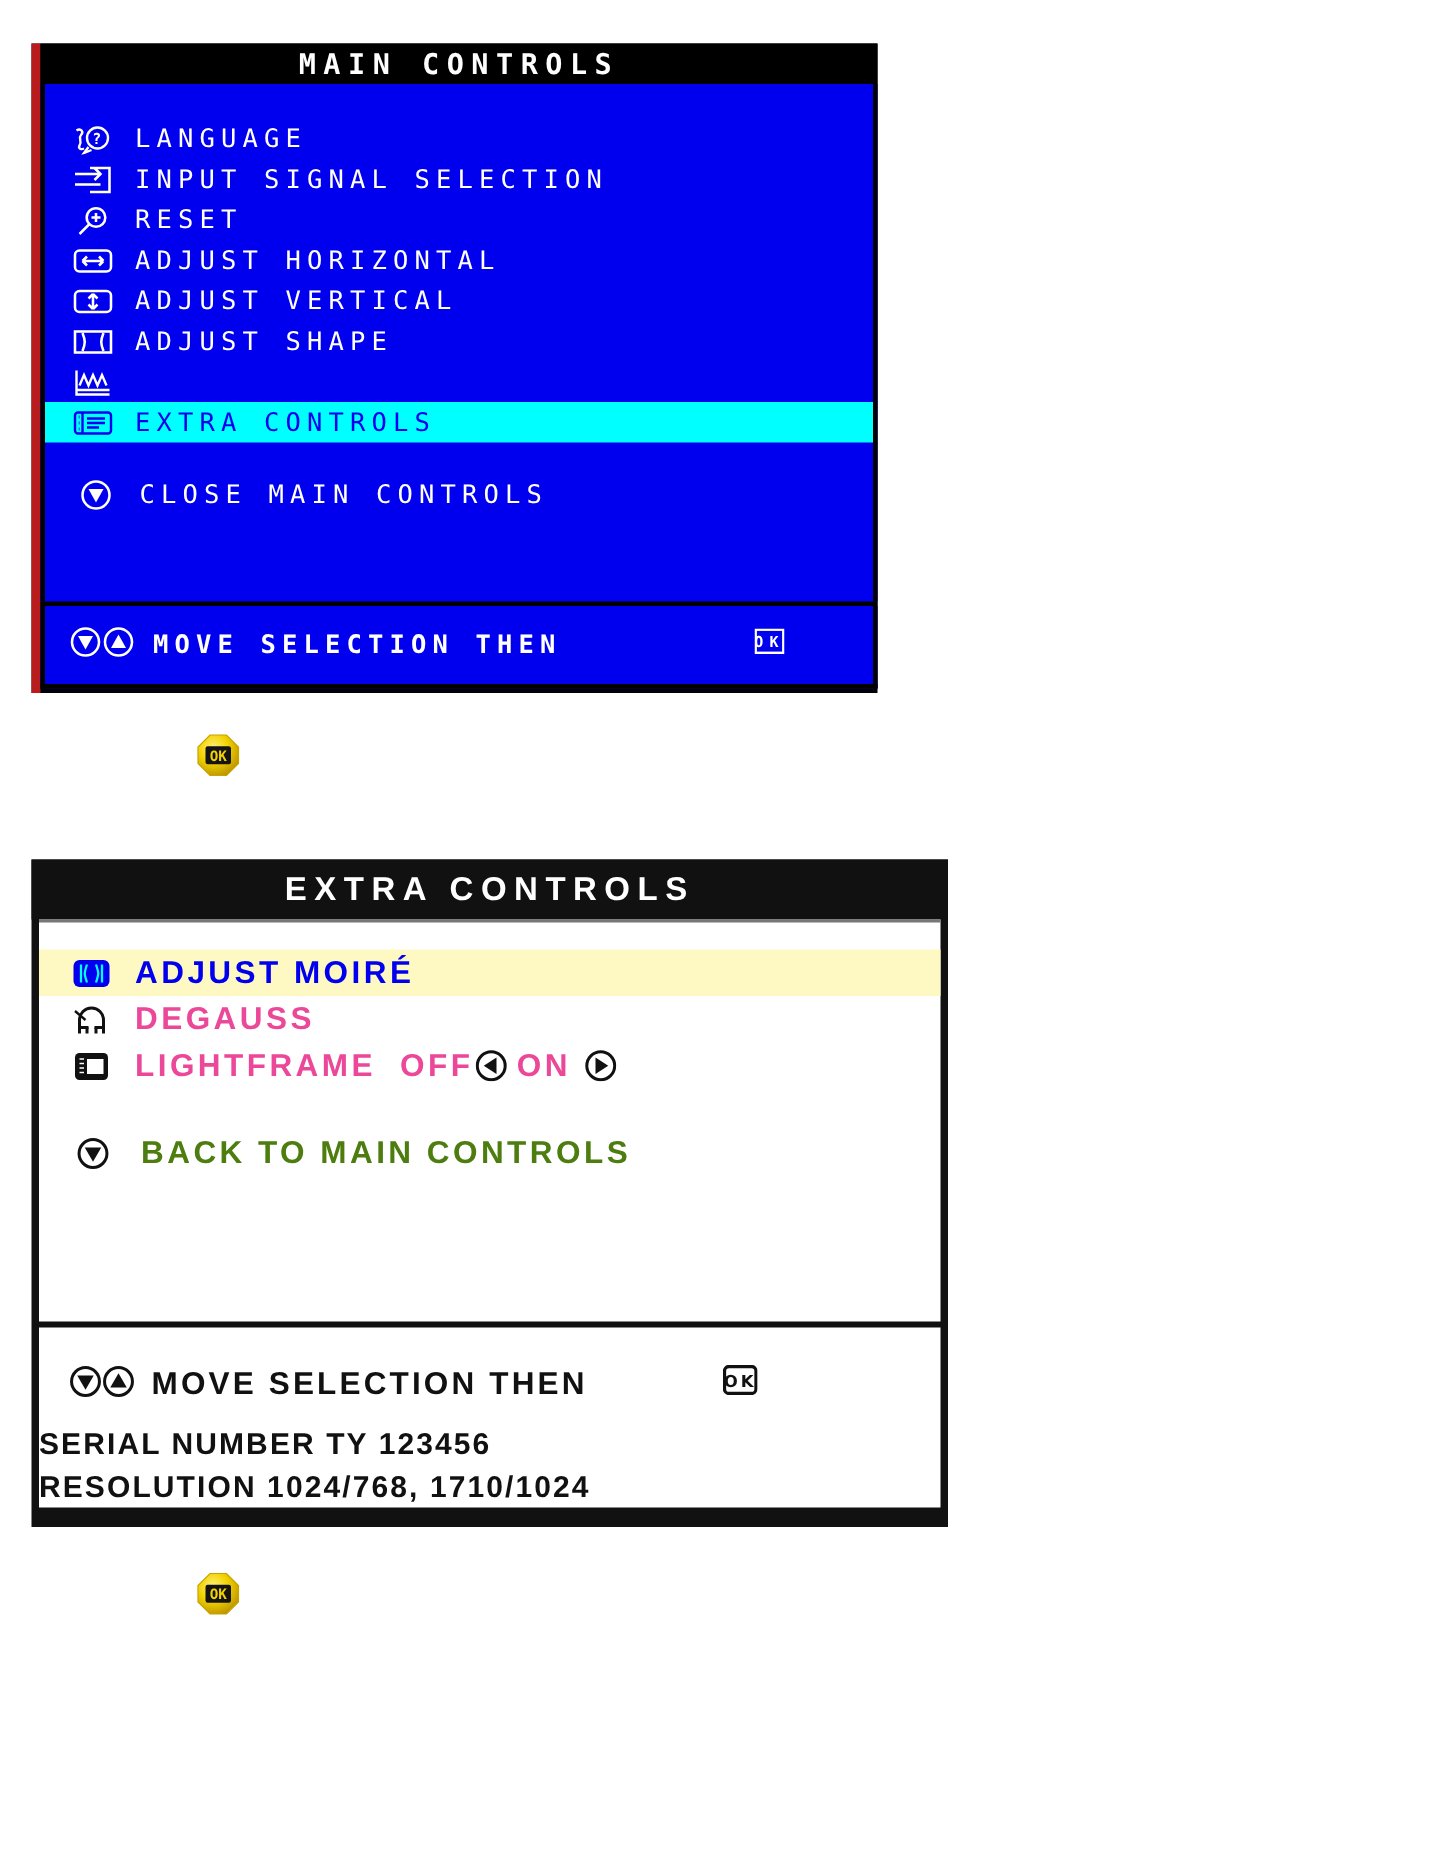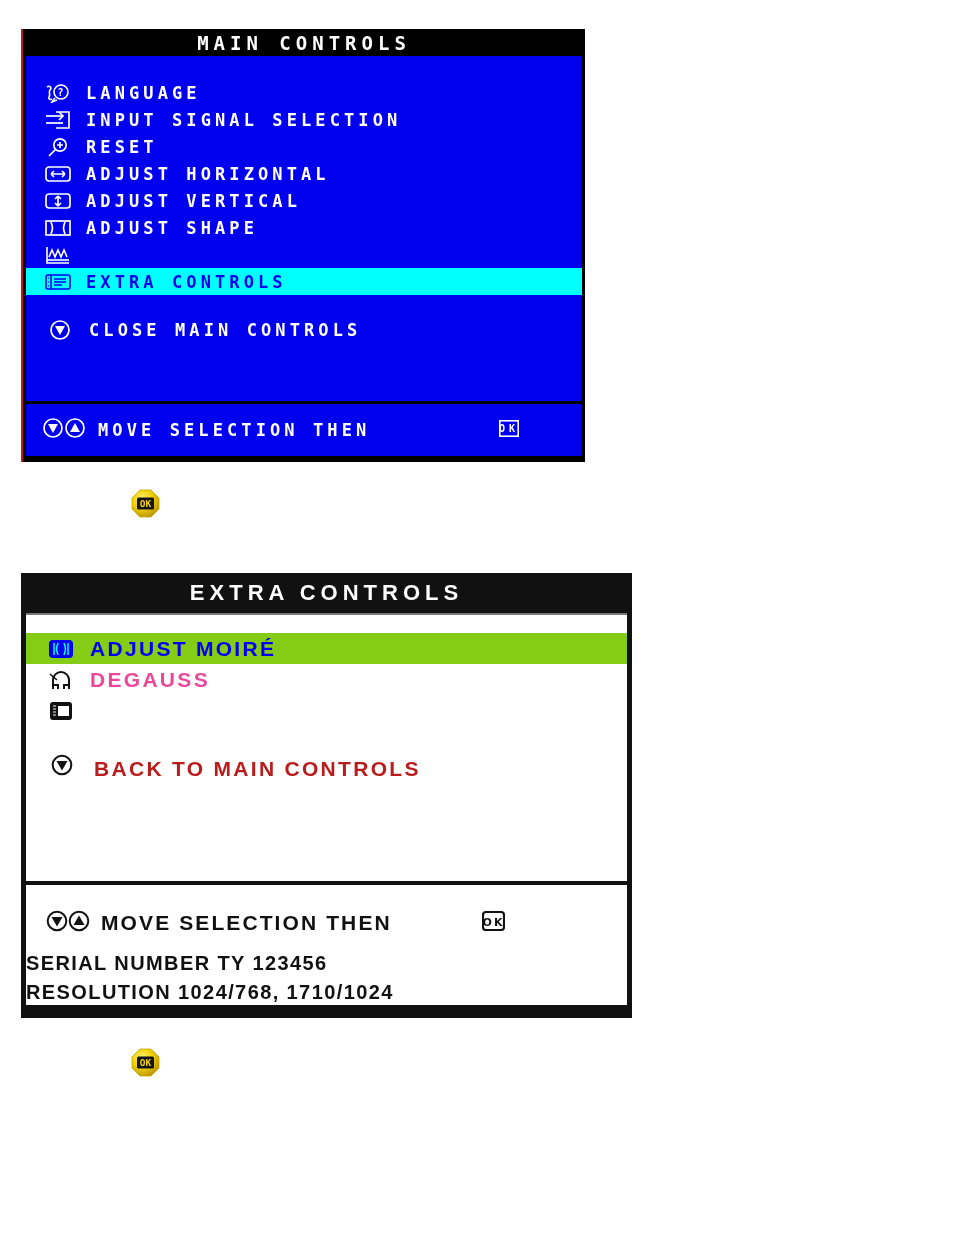--- a/index.html
+++ b/index.html
@@ -9,21 +9,21 @@
     font-family:"Liberation Sans", sans-serif;
     position:relative;
     overflow:hidden;
   }
 
   
   #osd-main{
     position:absolute; left:21px; top:29px;
     width:564px; height:433px;
     background:#000000;
-    border-left:2px solid #b91c1c;
+    border-left:6px solid #b91c1c;
     box-sizing:border-box;
   }
   #osd-main .title-bar{
     height:27px;
     background:#000000;
     color:#ffffff;
     display:flex;align-items:center;justify-content:center;
     font-size:19px;font-weight:bold;letter-spacing:5px;
     font-family:"DejaVu Sans Mono", monospace;
   }
@@ -56,21 +56,21 @@
   }
   .m-row.selected{ background:#00FFFF; color:#0000EE; }
   .m-icon{
     width:30px;height:21px;
     flex:0 0 30px;
     margin-right:13px;
     display:flex;align-items:center;justify-content:center;
   }
   .m-label{
     font-family:"DejaVu Sans Mono", monospace;
-    font-size:17px;font-weight:bold;letter-spacing:4.1px;
+    font-size:17px;font-weight:normal;letter-spacing:4.1px;
     white-space:pre;
   }
   .m-spacer{height:20px;}
   .m-close{
     height:30px;display:flex;align-items:center;padding-left:22px;color:#ffffff;
   }
   .m-close .m-icon{width:24px;flex:0 0 24px;margin-right:17px;}
   .foot-icons{
     display:flex;align-items:center;padding-left:16px;margin-right:12px;
   }
@@ -106,31 +106,31 @@
   }
   #osd-extra .info{
     background:#ffffff;margin:0 5px 5px 5px;
     height:120px;
     box-sizing:border-box;
     padding-top:12px;
   }
   .x-row{
     height:31px;display:flex;align-items:center;padding-left:20px;color:#ec4899;
   }
-  .x-row.selected{ background:#84cc16; color:#0000EE; }
+  .x-row.selected{ background:#fef9c3; color:#0000EE; }
   .x-icon{
     width:30px;height:26px;flex:0 0 30px;margin-right:14px;
     display:flex;align-items:center;justify-content:center;
   }
   .x-label{
     font-size:21px;font-weight:bold;letter-spacing:2.3px;white-space:pre;
     display:flex;align-items:center;
   }
   .x-spacer{height:26px;}
-  .x-back{height:34px;display:flex;padding-left:24px;color:#b91c1c;}
+  .x-back{height:34px;display:flex;align-items:center;padding-left:24px;color:#4d7c0f;}
   .x-back .x-icon{width:24px;flex:0 0 24px;margin-right:20px;}
   .x-foot{
     display:flex;align-items:center;padding-left:20px;height:52px;
   }
   .x-foot-icons{display:flex;align-items:center;margin-right:11px;}
   .x-foot-label{
     font-size:21px;font-weight:bold;letter-spacing:2.1px;color:#111;
     white-space:pre;display:flex;align-items:center;
   }
   .info-line{
@@ -353,20 +353,38 @@
 
     <div class="x-row">
       <span class="x-icon">
         <svg width="26" height="24" viewBox="0 0 26 24">
           <rect x="2" y="3" width="22" height="18" rx="3" fill="#111"></rect>
           <rect x="10" y="7" width="11" height="10" fill="#fff"></rect>
           <g stroke="#fff" stroke-width="1">
               <path d="M5 7 H8 M5 10 H8 M5 13 H8 M5 16 H8"></path>
             </g>
           </svg>
+      </span>
+      <span class="x-label">
+        <span>LIGHTFRAME</span>
+        <span style="display:inline-block;width:16px"></span>
+        <span>OFF</span>
+        <span style="display:inline-flex;margin:0 7px 0 1px">
+          <svg width="21" height="21" viewBox="0 0 21 21">
+            <circle cx="10.5" cy="10.5" r="9.3" fill="none" stroke="#111" stroke-width="2"></circle>
+            <path d="M14 5 V16 L5.5 10.5 Z" fill="#111"></path>
+            </svg>
+        </span>
+        <span>ON</span>
+        <span style="display:inline-flex;margin-left:9px">
+          <svg width="21" height="21" viewBox="0 0 21 21">
+            <circle cx="10.5" cy="10.5" r="9.3" fill="none" stroke="#111" stroke-width="2"></circle>
+            <path d="M7 5 V16 L15.5 10.5 Z" fill="#111"></path>
+            </svg>
+        </span>
       </span>
     </div>
 
     <div class="x-spacer"></div>
 
     <div class="x-back">
       <span class="x-icon">
         <svg width="22" height="22" viewBox="0 0 22 22">
           <circle cx="11" cy="11" r="9.3" fill="none" stroke="#111" stroke-width="2"></circle>
           <path d="M5.5 7 H16.5 L11 16.5 Z" fill="#111"></path>

